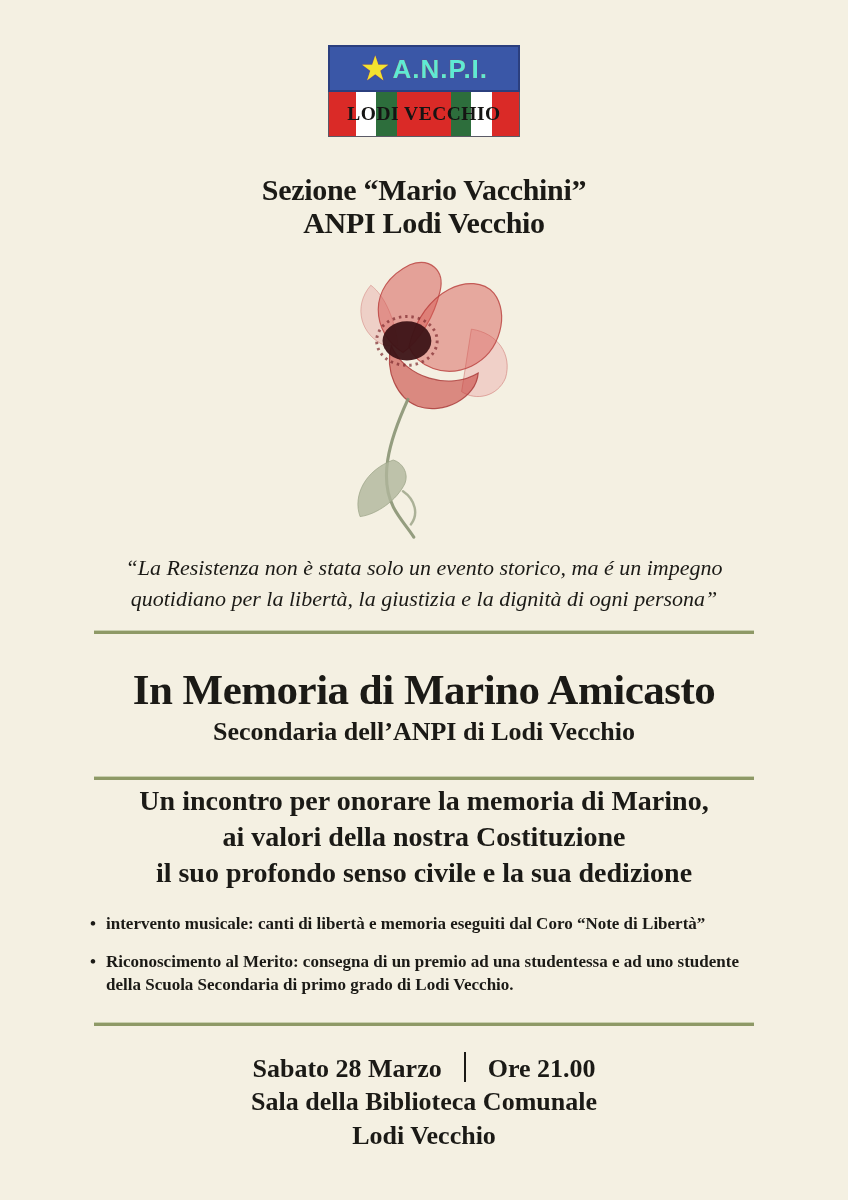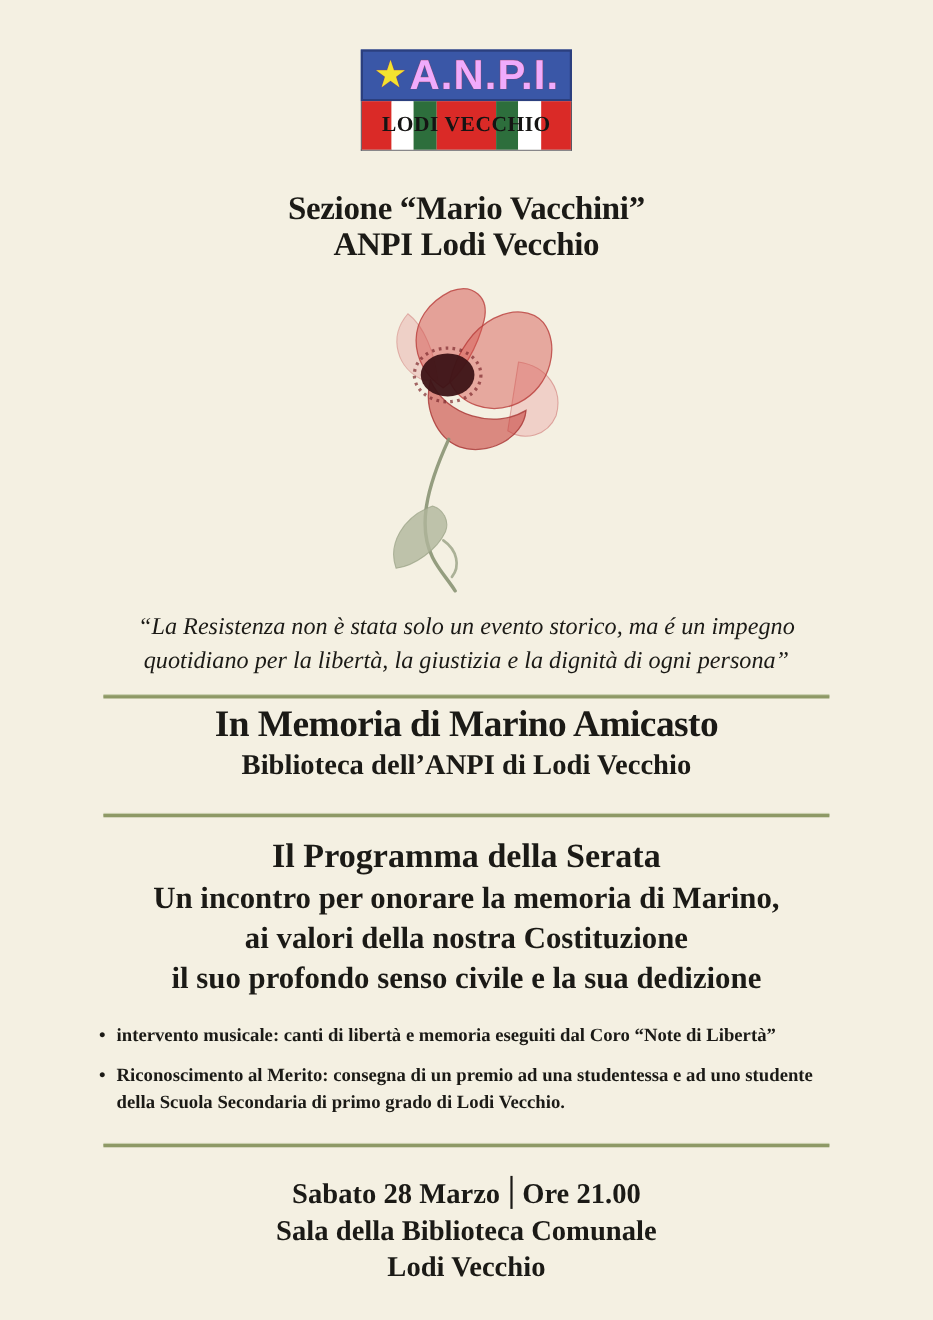--- a/index.html
+++ b/index.html
@@ -15,22 +15,22 @@
   
   .logo { width: 192px; margin: 45px auto 0; }
   .logo-flag {
     height: 47px; background: #3a57a7;
     border: 2px solid #2b3f7e; box-sizing: border-box;
     display: flex; align-items: center; justify-content: center;
   }
   .logo-star { color: #f3e32f; font-size: 34px; line-height: 1; margin-right: 2px; text-shadow: 0 0 1px #c43a2e; }
   .logo-acronym {
     font-family: "Liberation Sans", sans-serif;
-    font-weight: bold; font-size: 38px; letter-spacing: 1px;
-    color: #f0abfc; text-shadow: 0 0 1px #c43a2e; line-height: 1;
+    font-weight: bold; font-size: 26px; letter-spacing: 1px;
+    color: #5eead4; text-shadow: 0 0 1px #c43a2e; line-height: 1;
   }
   .logo-banner {
     height: 45px; position: relative; display: flex;
     border: 1px solid #5a5a66; border-top: none; box-sizing: border-box;
   }
   .stripe { height: 100%; }
   .s-red   { background: #da2a27; }
   .s-white { background: #ffffff; }
   .s-green { background: #2d6e3c; }
   .w14 { width: 14%; } .w11 { width: 11%; } .w28 { width: 28%; }
@@ -52,34 +52,34 @@
   
   .divider {
     width: 660px; height: 3px; margin: 0 auto;
     background: #8e9966; box-shadow: 0 -1px 0 #c9cfae;
   }
   .div1 { margin-top: 16px; }
   .div2 { margin-top: 28px; }
   .div3 { margin-top: 26px; }
 
   
-  .title { margin-top: 4px; font-weight: bold; font-size: 34px; line-height: 1.15; letter-spacing: -0.5px; }
+  .title { margin-top: 31px; font-weight: bold; font-size: 43px; line-height: 1.15; letter-spacing: -0.5px; }
   .subtitle { margin-top: 2px; font-weight: bold; font-size: 26px; line-height: 1.25; }
 
   
   .prog-heading { margin-top: 16px; font-weight: bold; font-size: 31px; line-height: 1.2; }
   .prog-intro { margin-top: 3px; font-weight: bold; font-size: 28px; line-height: 1.3; }
   .bullets { margin: 20px auto 0; width: 668px; text-align: left; }
   .bullet-row { display: flex; margin-top: 14px; font-weight: bold; font-size: 17px; line-height: 1.4; }
   .bullet-row:first-child { margin-top: 0; }
   .bullet-dot { width: 16px; flex: 0 0 16px; }
 
   
   .event { margin-top: 26px; font-weight: bold; font-size: 26px; line-height: 1.28; }
-  .event-line1 { display: flex; align-items: flex-start; justify-content: center; gap: 9px; }
+  .event-line1 { display: flex; align-items: flex-start; justify-content: center; gap: 22px; }
   .vbar { display: inline-block; width: 2px; height: 30px; background: #1b1a16; }
 </style>
 </head>
 <body>
 
 <div class="poster">
 
   <div class="logo">
     <div class="logo-flag">
       <span class="logo-star">★</span>
@@ -123,25 +123,24 @@
   </div>
 
   <div class="quote">
     <div>“La Resistenza non è stata solo un evento storico, ma é un impegno</div>
     <div>quotidiano per la libertà, la giustizia e la dignità di ogni persona”</div>
   </div>
 
   <div class="divider div1"></div>
 
   <div class="title">In Memoria di Marino Amicasto</div>
-  <div class="subtitle">Biblioteca dell’ANPI di Lodi Vecchio</div>
+  <div class="subtitle">Secondaria dell’ANPI di Lodi Vecchio</div>
 
   <div class="divider div2"></div>
 
-  <div class="prog-heading">Il Programma della Serata</div>
   <div class="prog-intro">
     <div>Un incontro per onorare la memoria di Marino,</div>
     <div>ai valori della nostra Costituzione</div>
     <div>il suo profondo senso civile e la sua dedizione</div>
   </div>
 
   <div class="bullets">
     <div class="bullet-row">
       <span class="bullet-dot">•</span>
       <span>intervento musicale: canti di libertà e memoria eseguiti dal Coro “Note di Libertà”</span>

